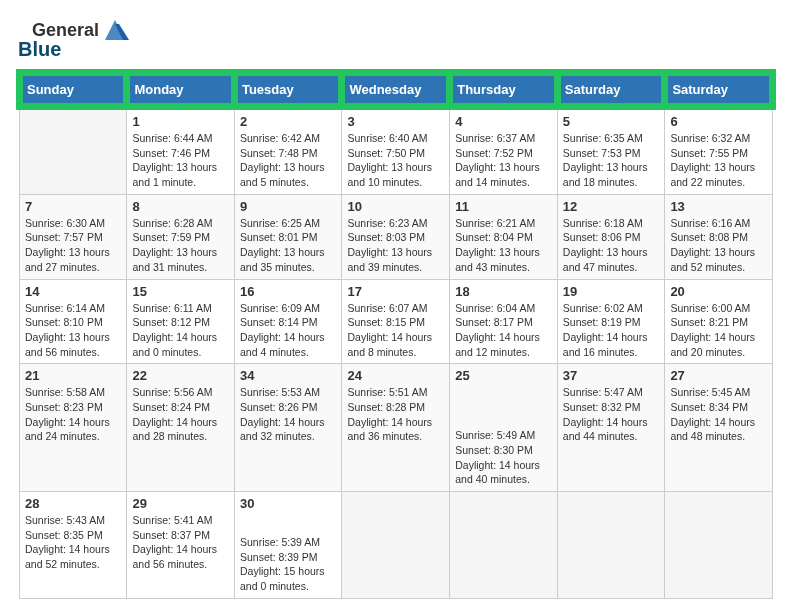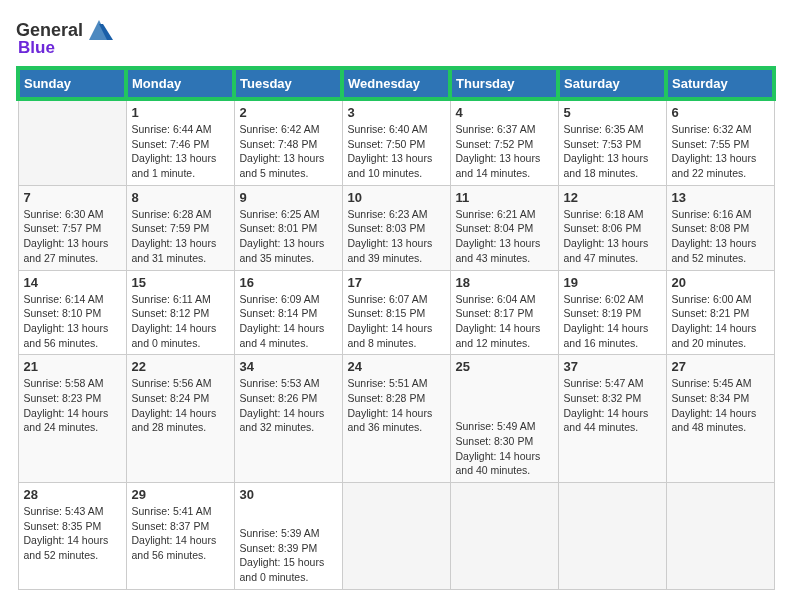--- a/index.html
+++ b/index.html
@@ -17,25 +17,26 @@
       margin-bottom: 8px;
     }
     .logo {
       display: flex;
       align-items: center;
     }
     .logo-text-general {
       font-size: 18px;
       font-weight: bold;
       color: #333;
+      margin-left: 16px;
     }
     .logo-text-blue {
-      font-size: 17px;
-      font-weight: bold;
-      color: #6d28d9;
+      font-size: 20px;
+      font-weight: bold;
+      color: #0c4a6e;
     }
     .logo-icon {
       width: 28px;
       height: 28px;
       margin-left: 2px;
     }
     .title-block {
       text-align: right;
     }
     .month-year {
@@ -53,21 +54,21 @@
       border-collapse: collapse;
       font-size: 11px;
     }
     thead tr th {
       background-color: #2e74b5;
       color: #fff;
       padding: 6px 4px;
       text-align: left;
       font-size: 13px;
       font-weight: bold;
-      border: 4px solid #22c55e;
+      border: 7px solid #22c55e;
     }
     tbody tr td {
       border: 1px solid #ccc;
       vertical-align: top;
       padding: 4px 5px;
       width: 108px;
       min-height: 80px;
     }
     .day-num {
       font-weight: bold;

